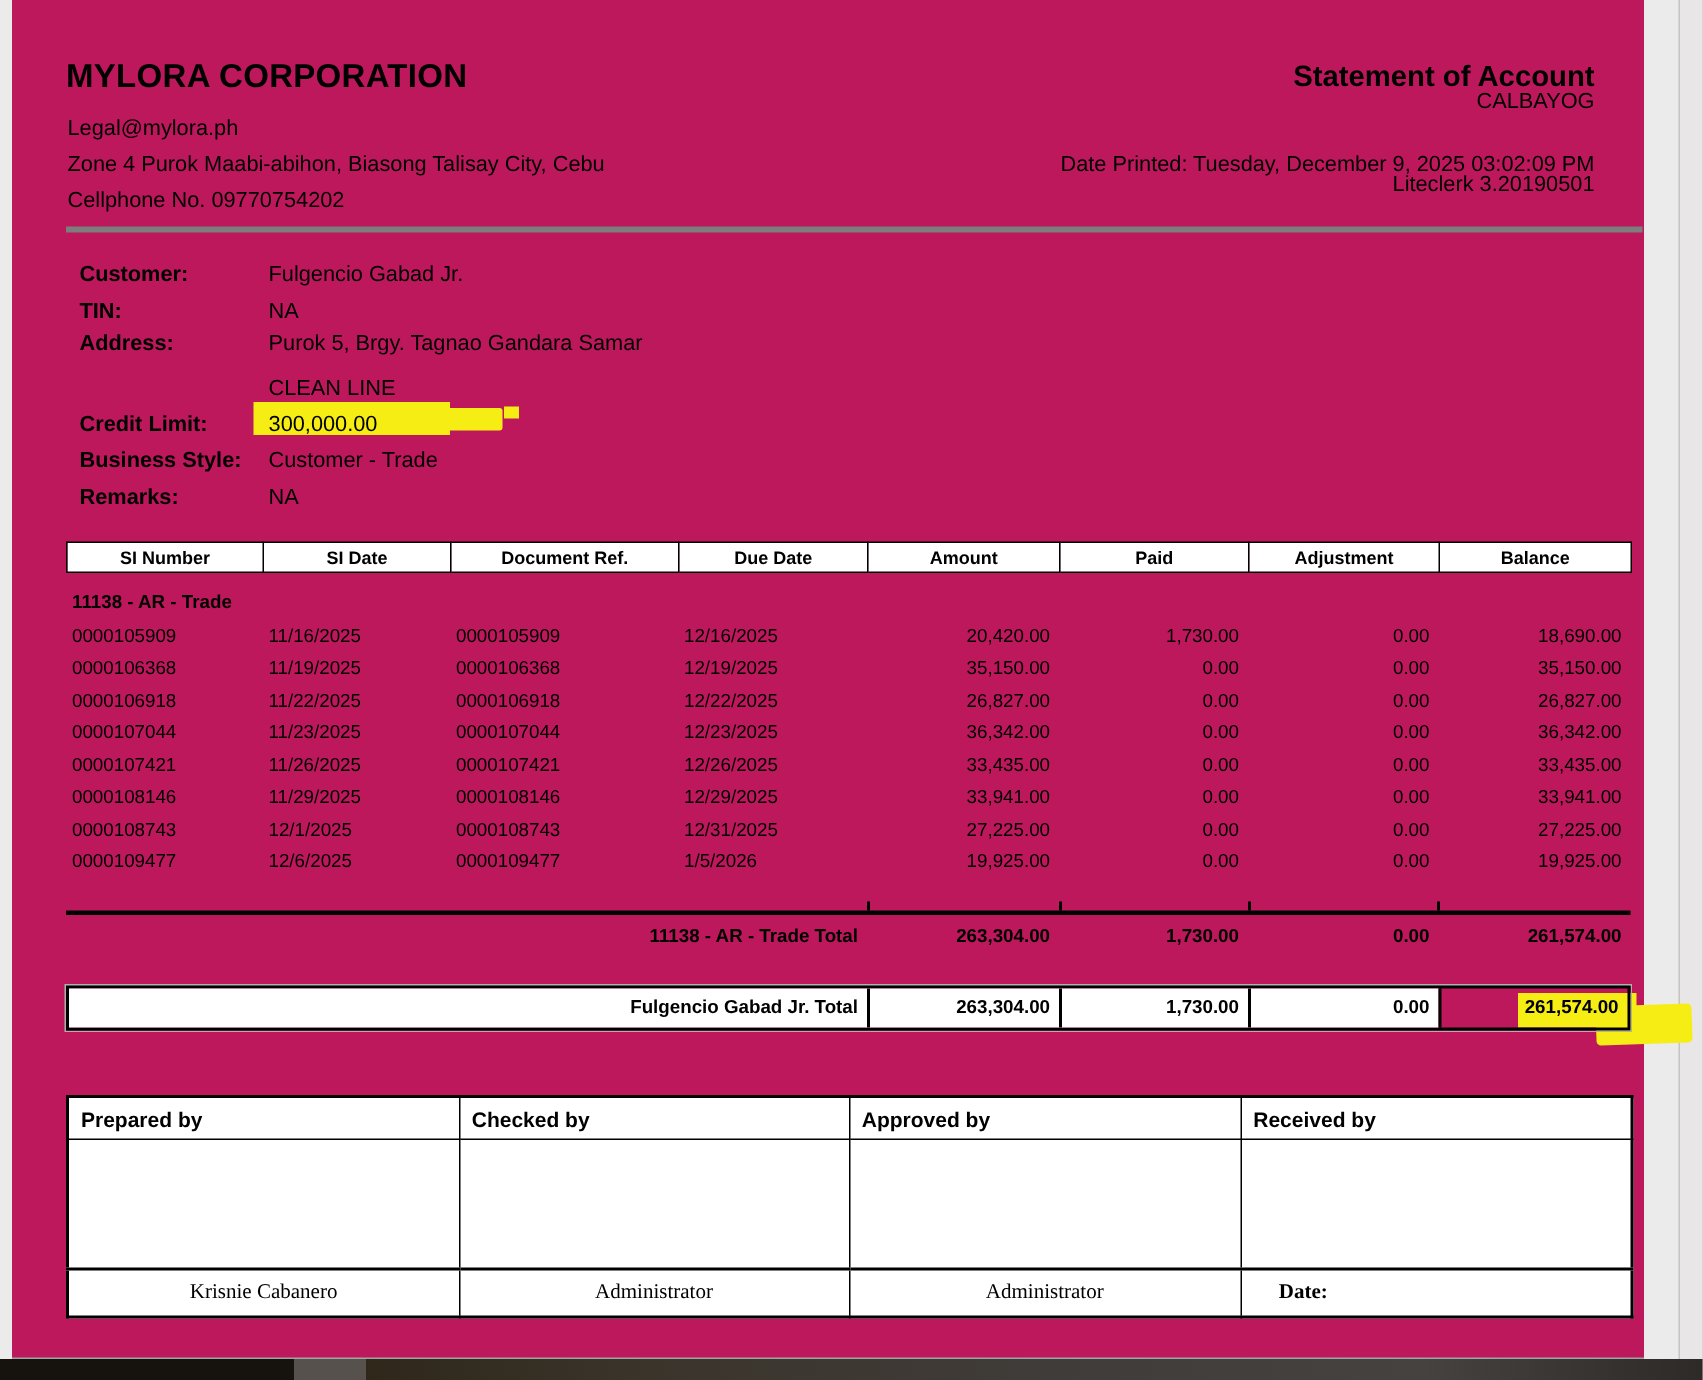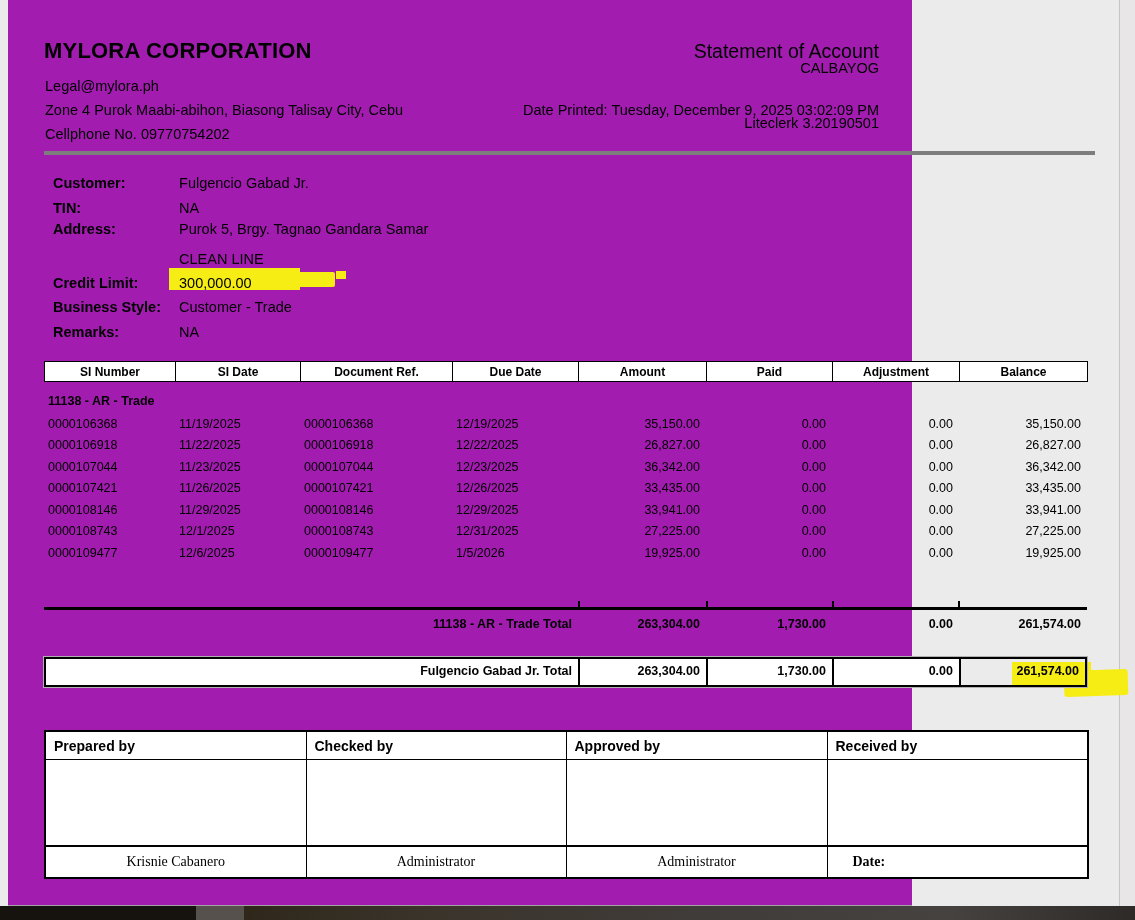--- a/index.html
+++ b/index.html
@@ -6,41 +6,41 @@
   body {
     width:1135px; height:920px; overflow:hidden;
     background:#ebebeb;
     font-family:"Liberation Sans","DejaVu Sans",sans-serif;
     color:#000;
   }
   .screen { position:relative; width:1135px; height:920px; background:#ebebeb; }
   .abs { position:absolute; }
 
   .page {
-    position:absolute; left:8px; top:0; width:904px; height:905px;
-    background:#a21caf; border-bottom:3px solid #a3a3a3;
+    position:absolute; left:8px; top:0; width:1088px; height:905px;
+    background:#be185d; border-bottom:3px solid #a3a3a3;
   }
   .right-gutter {
     position:absolute; right:0; top:0; width:15px; height:906px;
     background:#e8e6e7; border-left:1px solid #c6c4c5;
   }
   .bottom-bar {
     position:absolute; left:0; top:906px; width:1135px; height:14px;
     background:linear-gradient(90deg,
       #16130e 0px, #16130e 196px,
       #57514e 196px, #57514e 244px,
       #2f271a 244px, #3a342b 430px,
       #403c39 700px, #454240 950px, #2e2a28 1135px);
   }
 
   
   .company-name { left:36px; top:38px; font-size:22px; font-weight:bold; letter-spacing:0.2px; }
   .h-line { font-size:14.5px; }
   .right-head { right:33px; text-align:right; }
-  .report-title { top:40px; font-size:19.5px; font-weight:normal;text-align:center; }
+  .report-title { top:40px; font-size:19.5px; font-weight:bold;text-align:center; }
   .rule { left:36px; top:151px; width:1051px; height:3.5px; background:#7d7d7d; }
 
   
   .cust-row { left:45px; font-size:14.5px; white-space:nowrap; }
   .cust-label { display:inline-block; width:122px; font-weight:bold; }
   .cust-value { position:relative; z-index:2; }
   .hl { position:absolute; z-index:1; background:#f6ed15; }
 
   
   table { border-spacing:0; }
@@ -171,20 +171,30 @@
           <col style="width:125px">
           <col style="width:152px">
           <col style="width:126px">
         <col style="width:128px">
           <col style="width:126px">
           <col style="width:127px">
           <col style="width:128px">
       </colgroup>
       <tbody>
 
+          <tr>
+            <td>0000105909</td>
+            <td>11/16/2025</td>
+            <td>0000105909</td>
+            <td>12/16/2025</td>
+            <td class="num">20,420.00</td>
+            <td class="num">1,730.00</td>
+            <td class="num">0.00</td>
+            <td class="num">18,690.00</td>
+          </tr>
 
           <tr>
             <td>0000106368</td>
             <td>11/19/2025</td>
             <td>0000106368</td>
             <td>12/19/2025</td>
             <td class="num">35,150.00</td>
             <td class="num">0.00</td>
             <td class="num">0.00</td>
             <td class="num">35,150.00</td>

